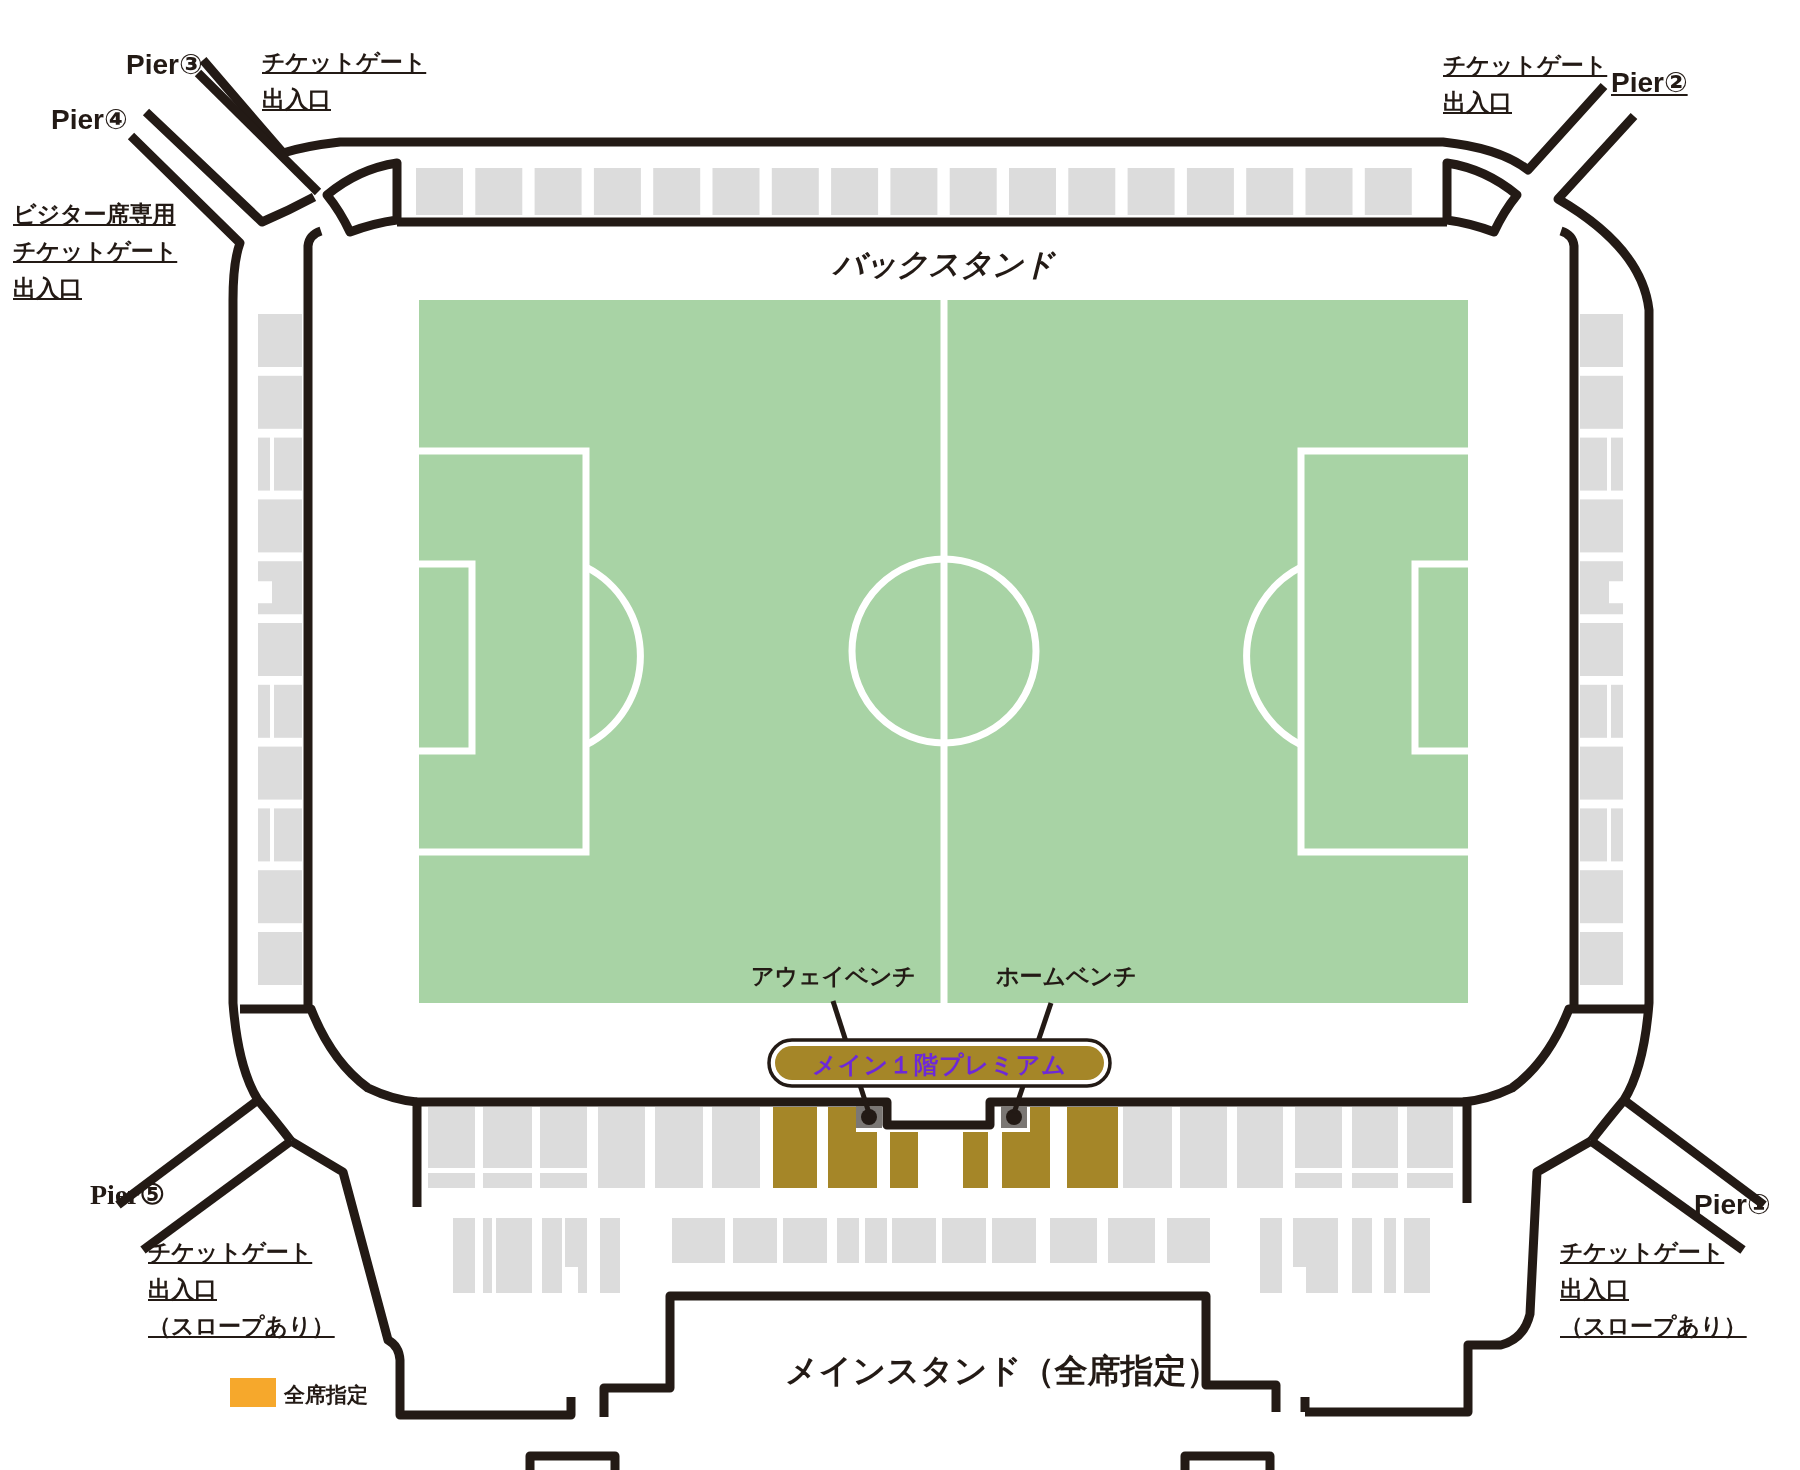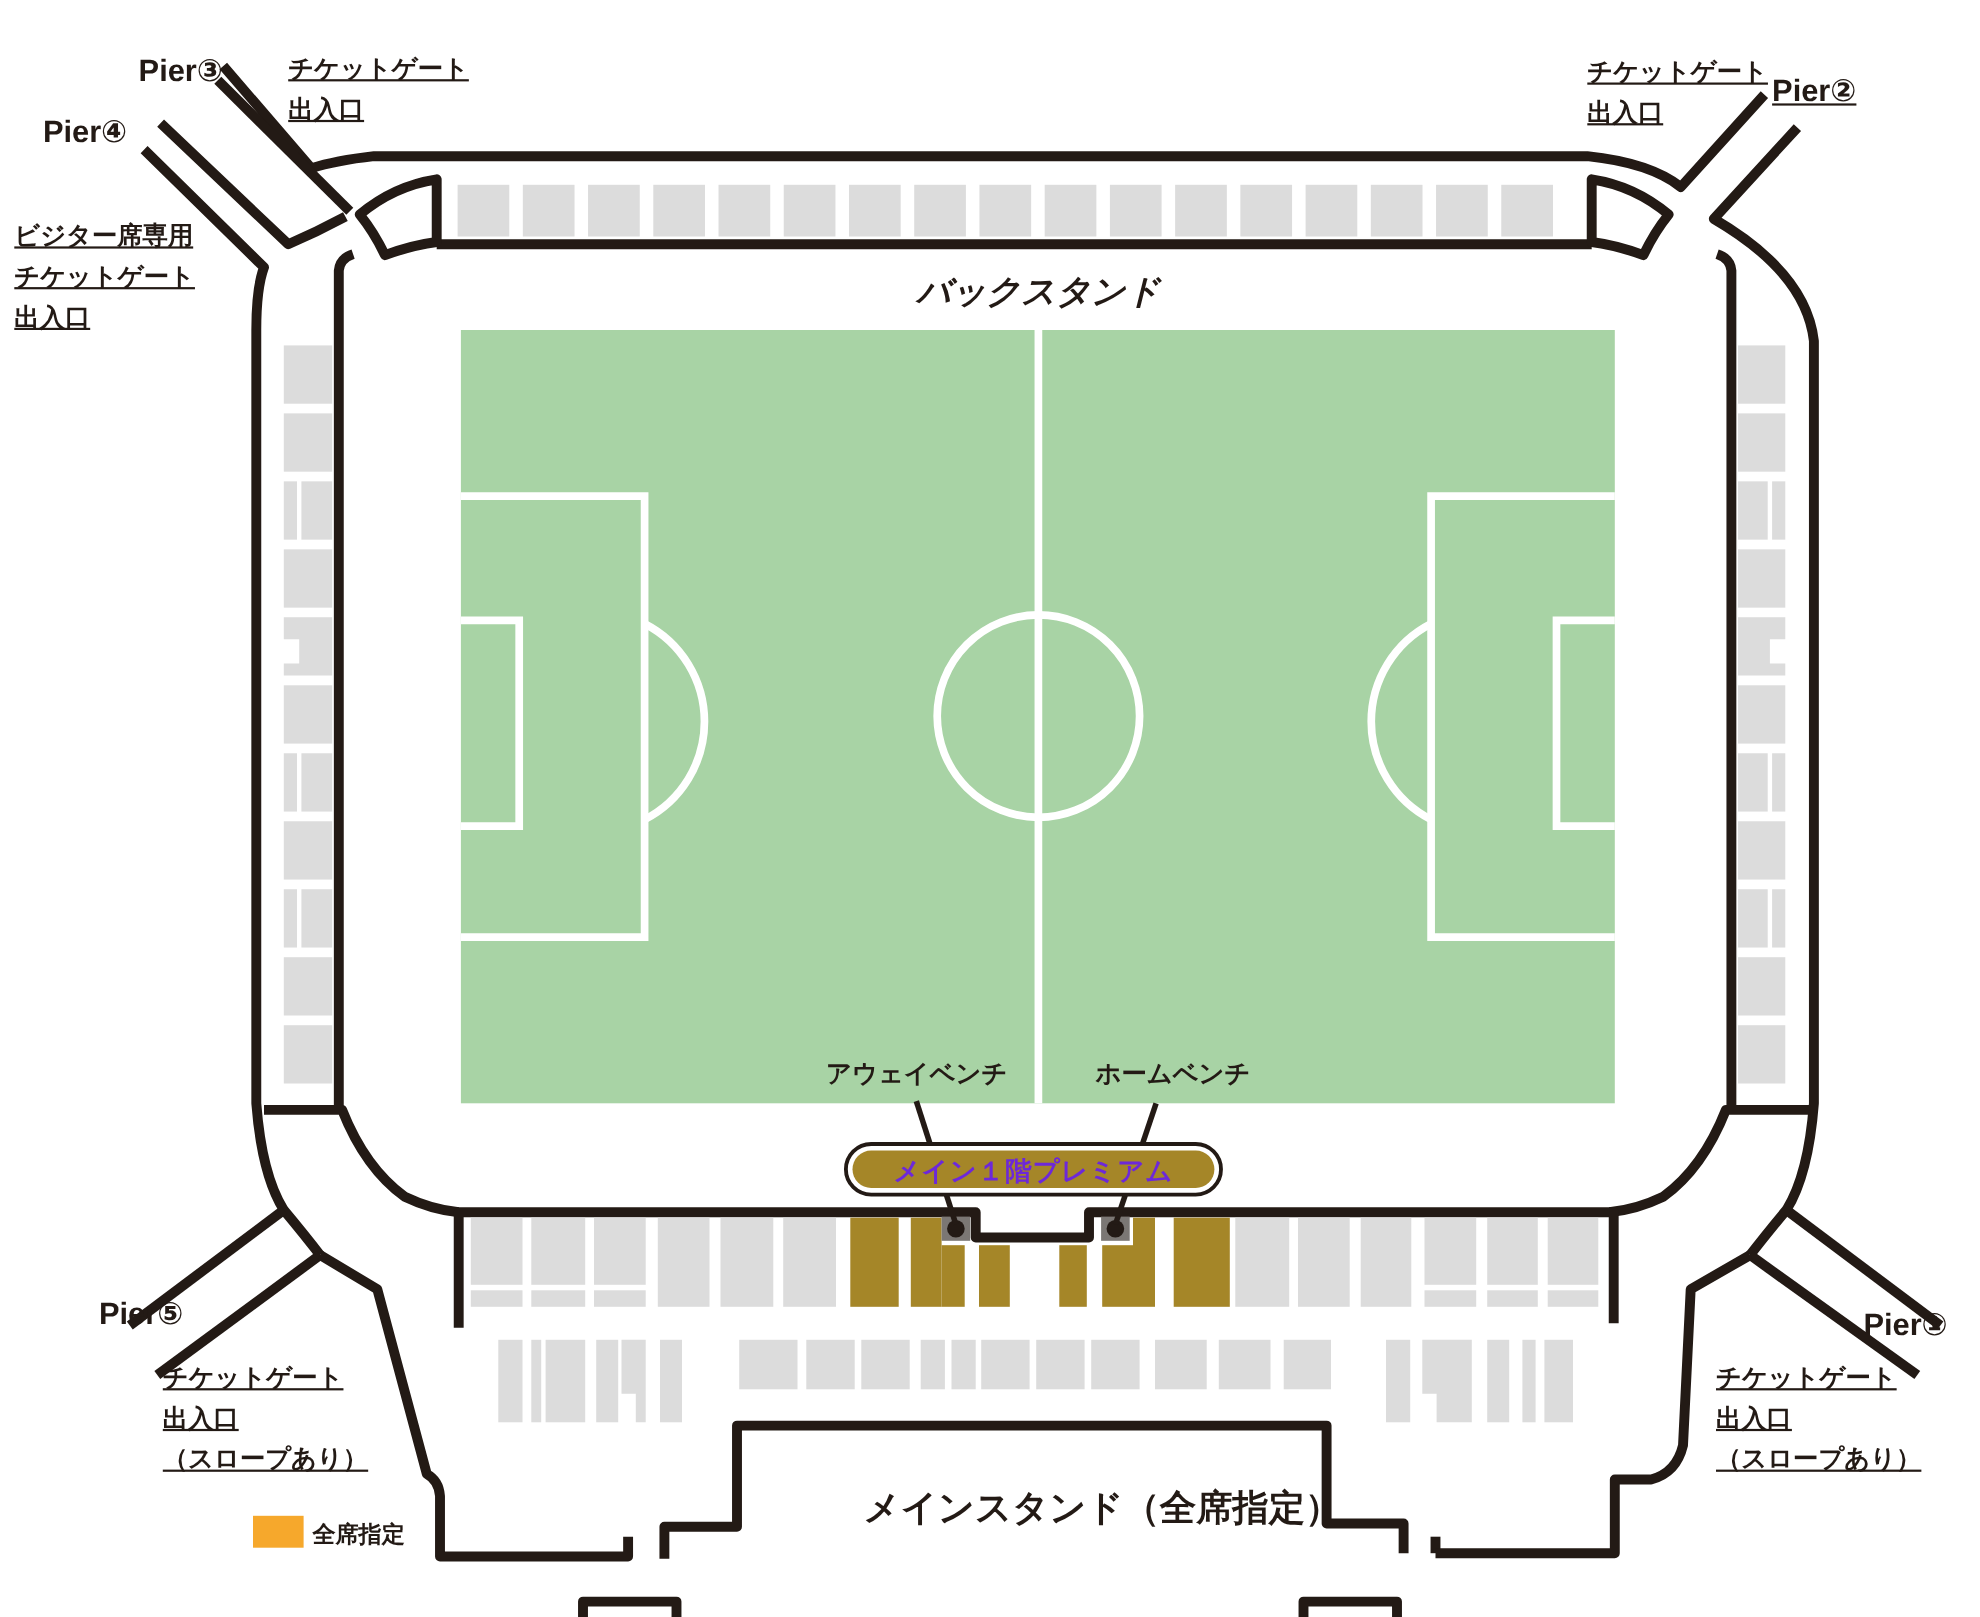--- a/index.html
+++ b/index.html
@@ -186,42 +186,42 @@
       <rect id="badge-outer" x="769" y="1040" width="341" height="46" rx="23" fill="#ffffff" stroke-width="3.5" stroke="#231a15"></rect>
       <rect id="badge-inner" x="775" y="1046" width="329" height="34" rx="17" fill="#a58628"></rect>
     </g>
   </svg>
 
   <div class="lbl pier" style="left:126px;top:48px;">Pier③</div>
   <div class="lbl jp23" style="left:262px;top:44px;">
     <div>チケットゲート</div>
     <div>出入口</div>
   </div>
-  <div class="lbl pier" style="left:39px;top:103px;">Pier④</div>
+  <div class="lbl pier" style="left:51px;top:103px;">Pier④</div>
   <div class="lbl jp23" style="left:13px;top:196px;">
     <div>ビジター席専用</div>
     <div>チケットゲート</div>
     <div>出入口</div>
   </div>
   <div class="lbl jp23" style="left:1443px;top:47px;">
     <div>チケットゲート</div>
     <div>出入口</div>
   </div>
   <div class="lbl pier" style="left:1611px;top:66px;text-decoration:underline;">Pier②</div>
 
   <div class="lbl big31" style="left:833px;top:244px;font-style:italic;">バックスタンド</div>
 
   <div class="bench-lbl" style="left:751px;top:961px;">アウェイベンチ</div>
   <div class="bench-lbl" style="left:996px;top:961px;">ホームベンチ</div>
 
   <div class="badge-text">メイン１階プレミアム</div>
 
   <div class="lbl big33" style="left:745px;top:1349px;margin-left:40px;">メインスタンド（全席指定）</div>
 
-  <div class="lbl pier" style="left:90px;top:1178px;">Pier⑤</div>
+  <div class="lbl pier" style="left:90px;top:1178px;font-family:Liberation Serif, serif;">Pier⑤</div>
   <div class="lbl jp23" style="left:148px;top:1234px;">
     <div>チケットゲート</div>
     <div>出入口</div>
     <div>（スロープあり）</div>
   </div>
   <div class="lbl pier" style="left:1694px;top:1188px;">Pier①</div>
   <div class="lbl jp23" style="left:1560px;top:1234px;">
     <div>チケットゲート</div>
     <div>出入口</div>
     <div>（スロープあり）</div>

